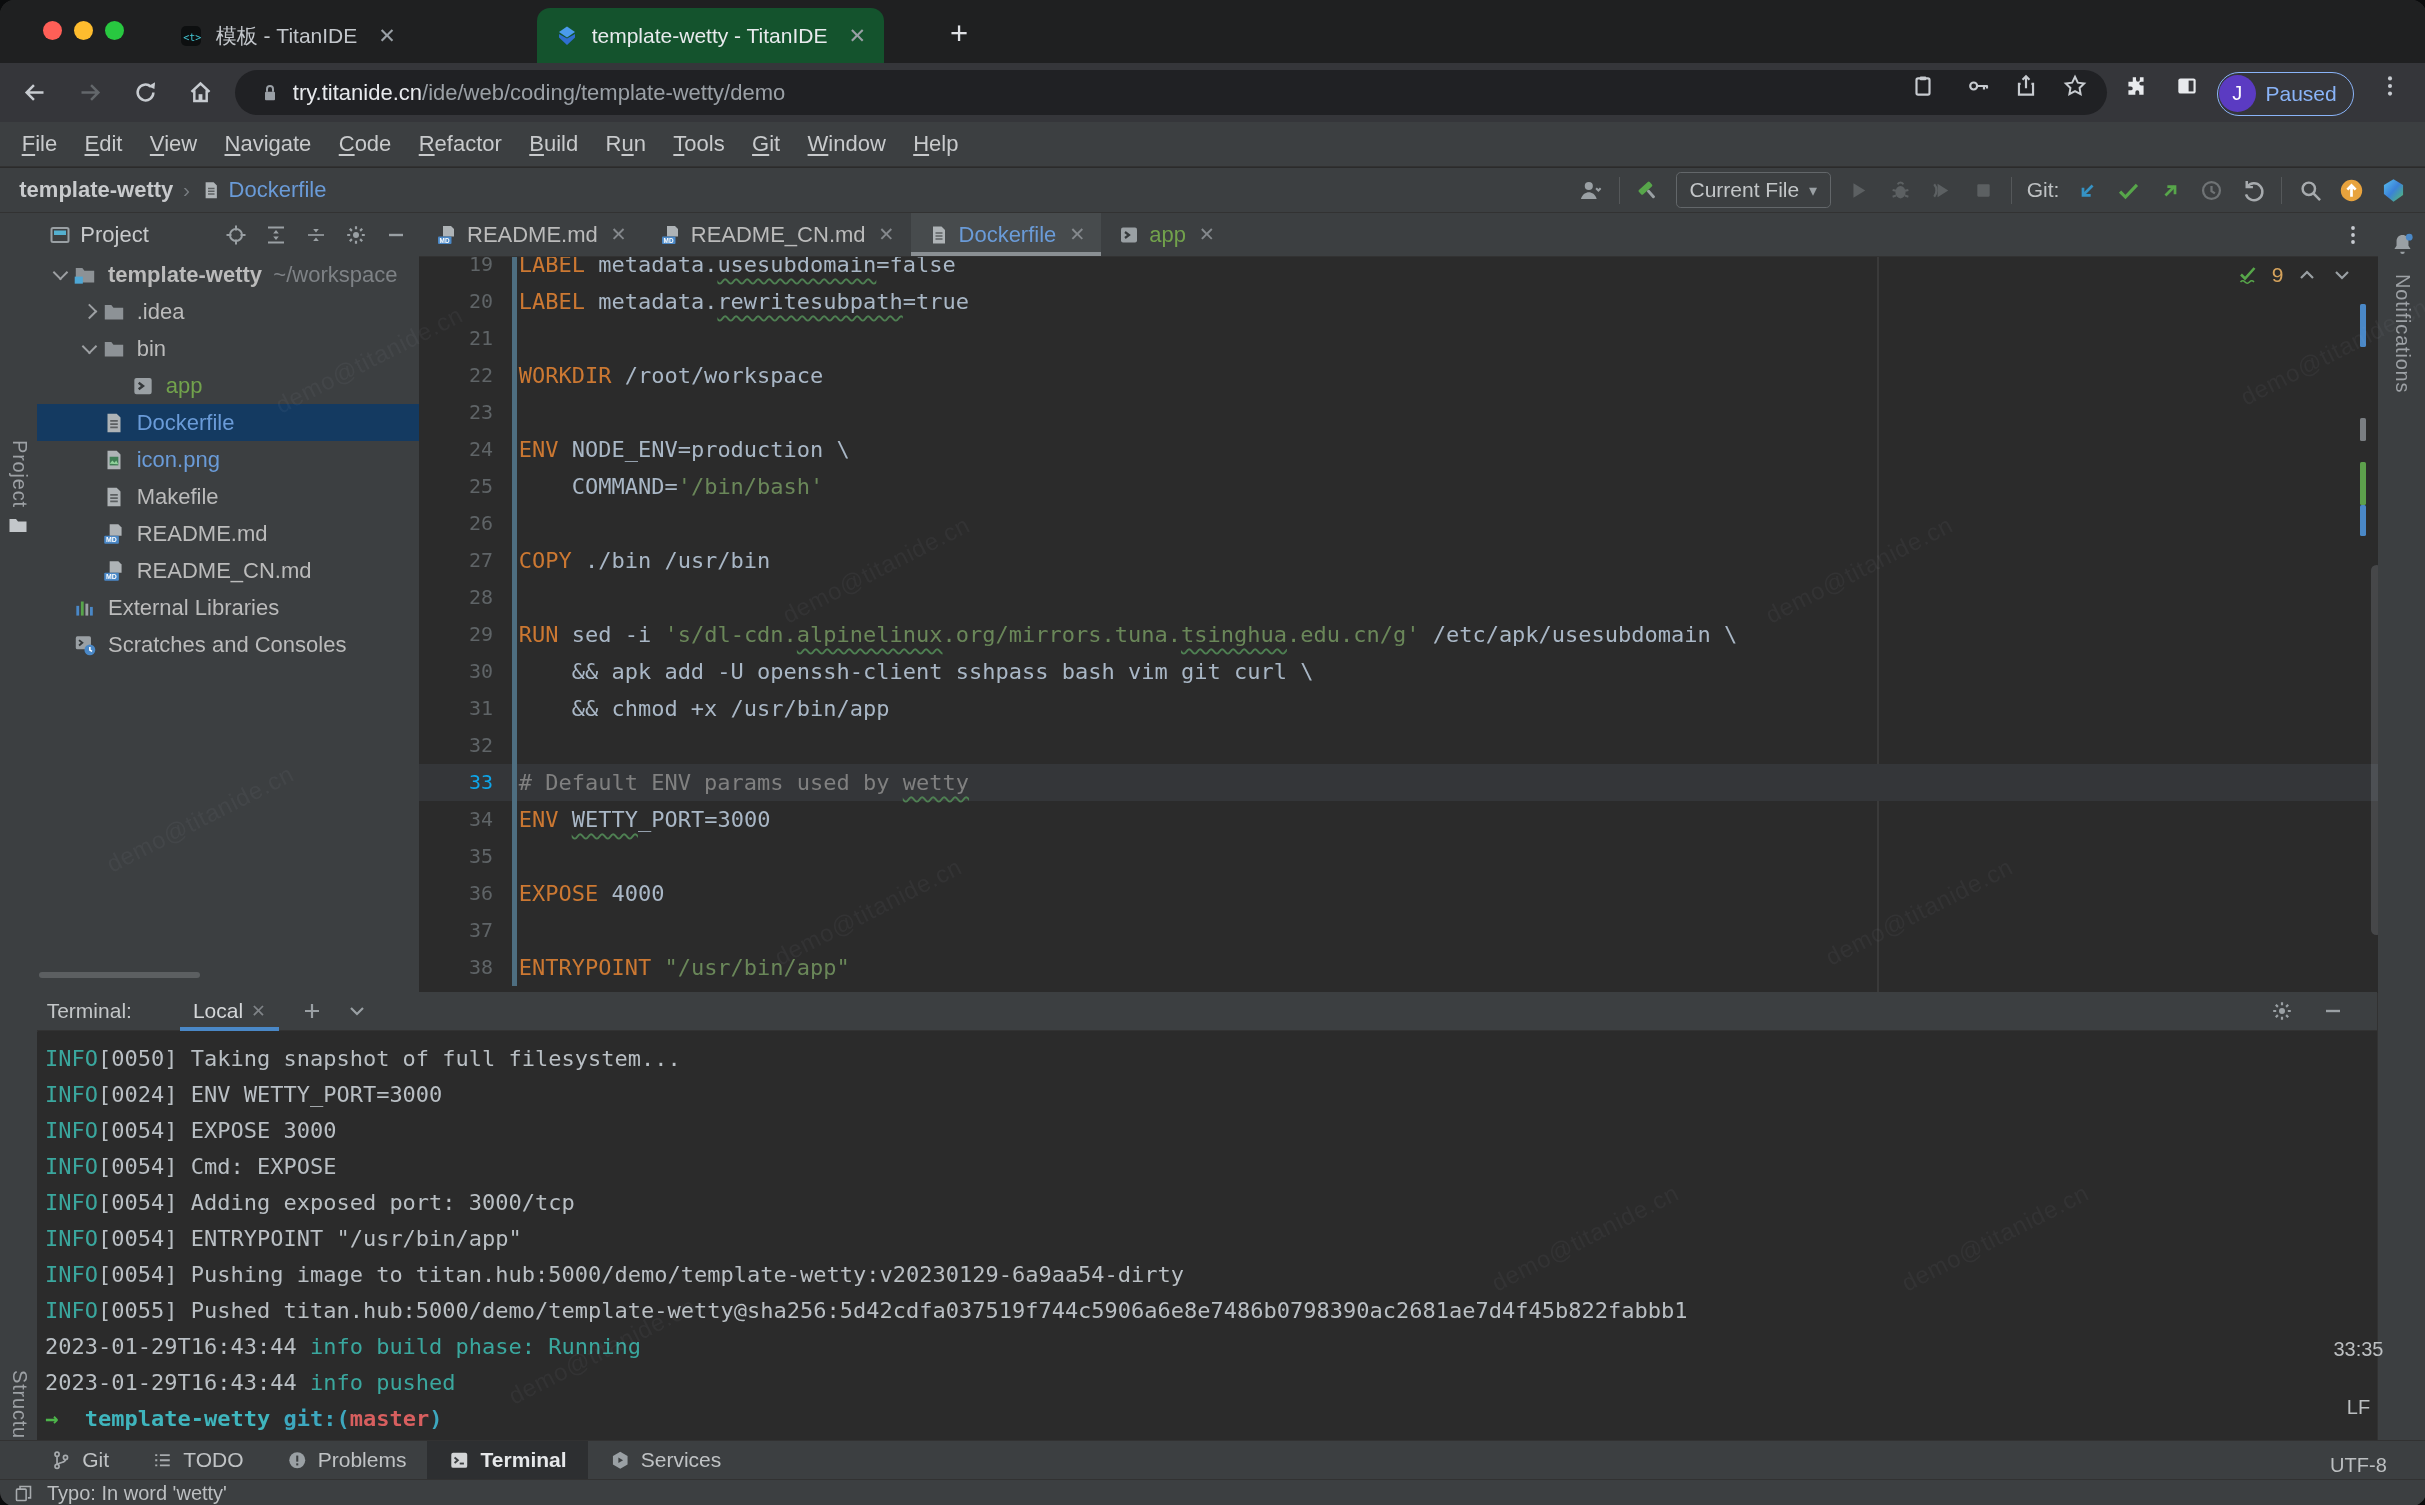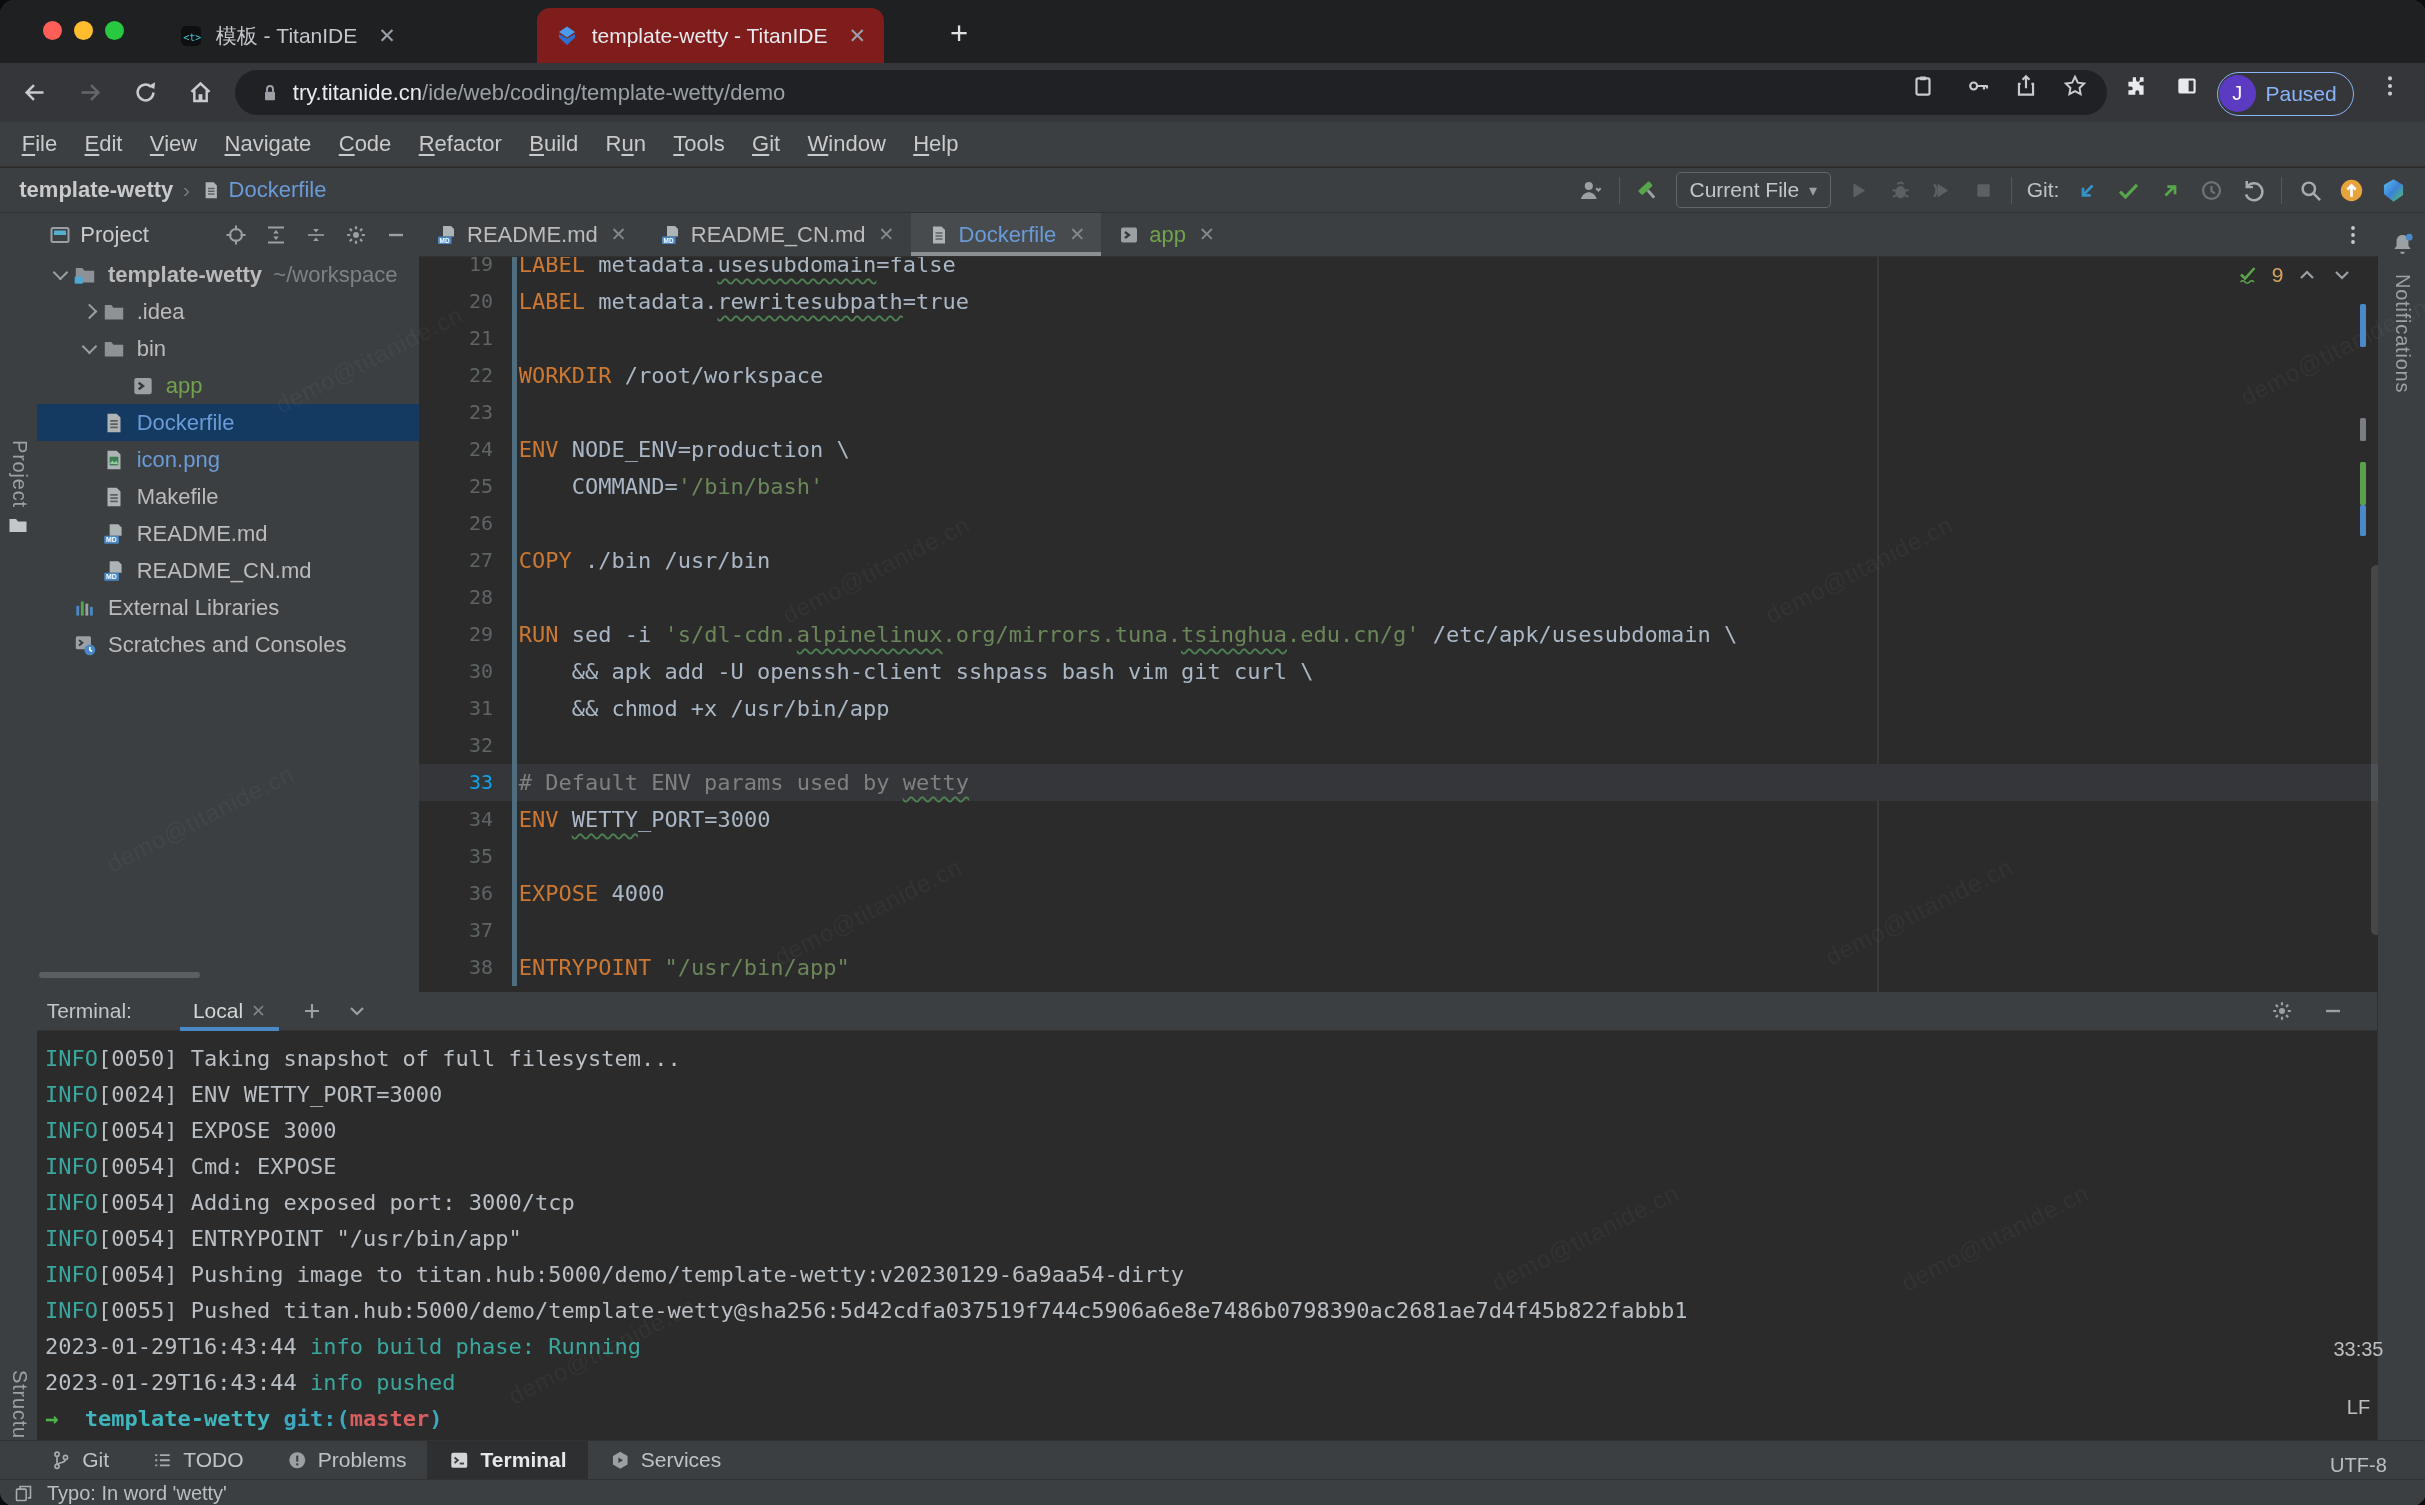--- a/index.html
+++ b/index.html
@@ -7,21 +7,21 @@
          background:#2b2b2b;font-family:"Liberation Sans",sans-serif;color:#bbbbbb;}
   .abs{position:absolute;}
   .svgi{display:inline-block;line-height:0;}
   .svgi svg{width:100%;height:100%;display:block;}
 
   
   .tabstrip{left:0;top:0;width:2426px;height:63px;background:#1f2021;}
   .tl{position:absolute;top:21px;width:19.3px;height:19.3px;border-radius:50%;}
   .btab{position:absolute;top:8px;height:55px;display:flex;align-items:center;gap:13px;
         padding:0 17.7px;font-size:21px;color:#c3c7cc;}
-  .btab.active{background:#7f1d1d;border-radius:13px 13px 0 0;color:#e8eaed;text-align:right;}
+  .btab.active{background:#14532d;border-radius:13px 13px 0 0;color:#e8eaed;text-align:right;}
   .btab .fav{width:24px;height:24px;}
   .btab .bx{color:#9aa0a6;font-size:21px;margin-left:8px;}
   .newtab{position:absolute;top:16px;font-size:31px;color:#dfe1e5;font-weight:400;}
   .navbar{left:0;top:63px;width:2426px;height:60px;background:#35363a;}
   .navic{position:absolute;top:16px;width:27px;height:27px;}
   .urlpill{position:absolute;left:235px;top:7.2px;width:1872px;height:45px;border-radius:22.5px;
            background:#202124;display:flex;align-items:center;}
   .urlpill .lock{width:24px;height:24px;margin-left:22.5px;}
   .urltext{font-size:22px;margin-left:11.3px;white-space:nowrap;}
   .urltext .host{color:#e8eaed;}

